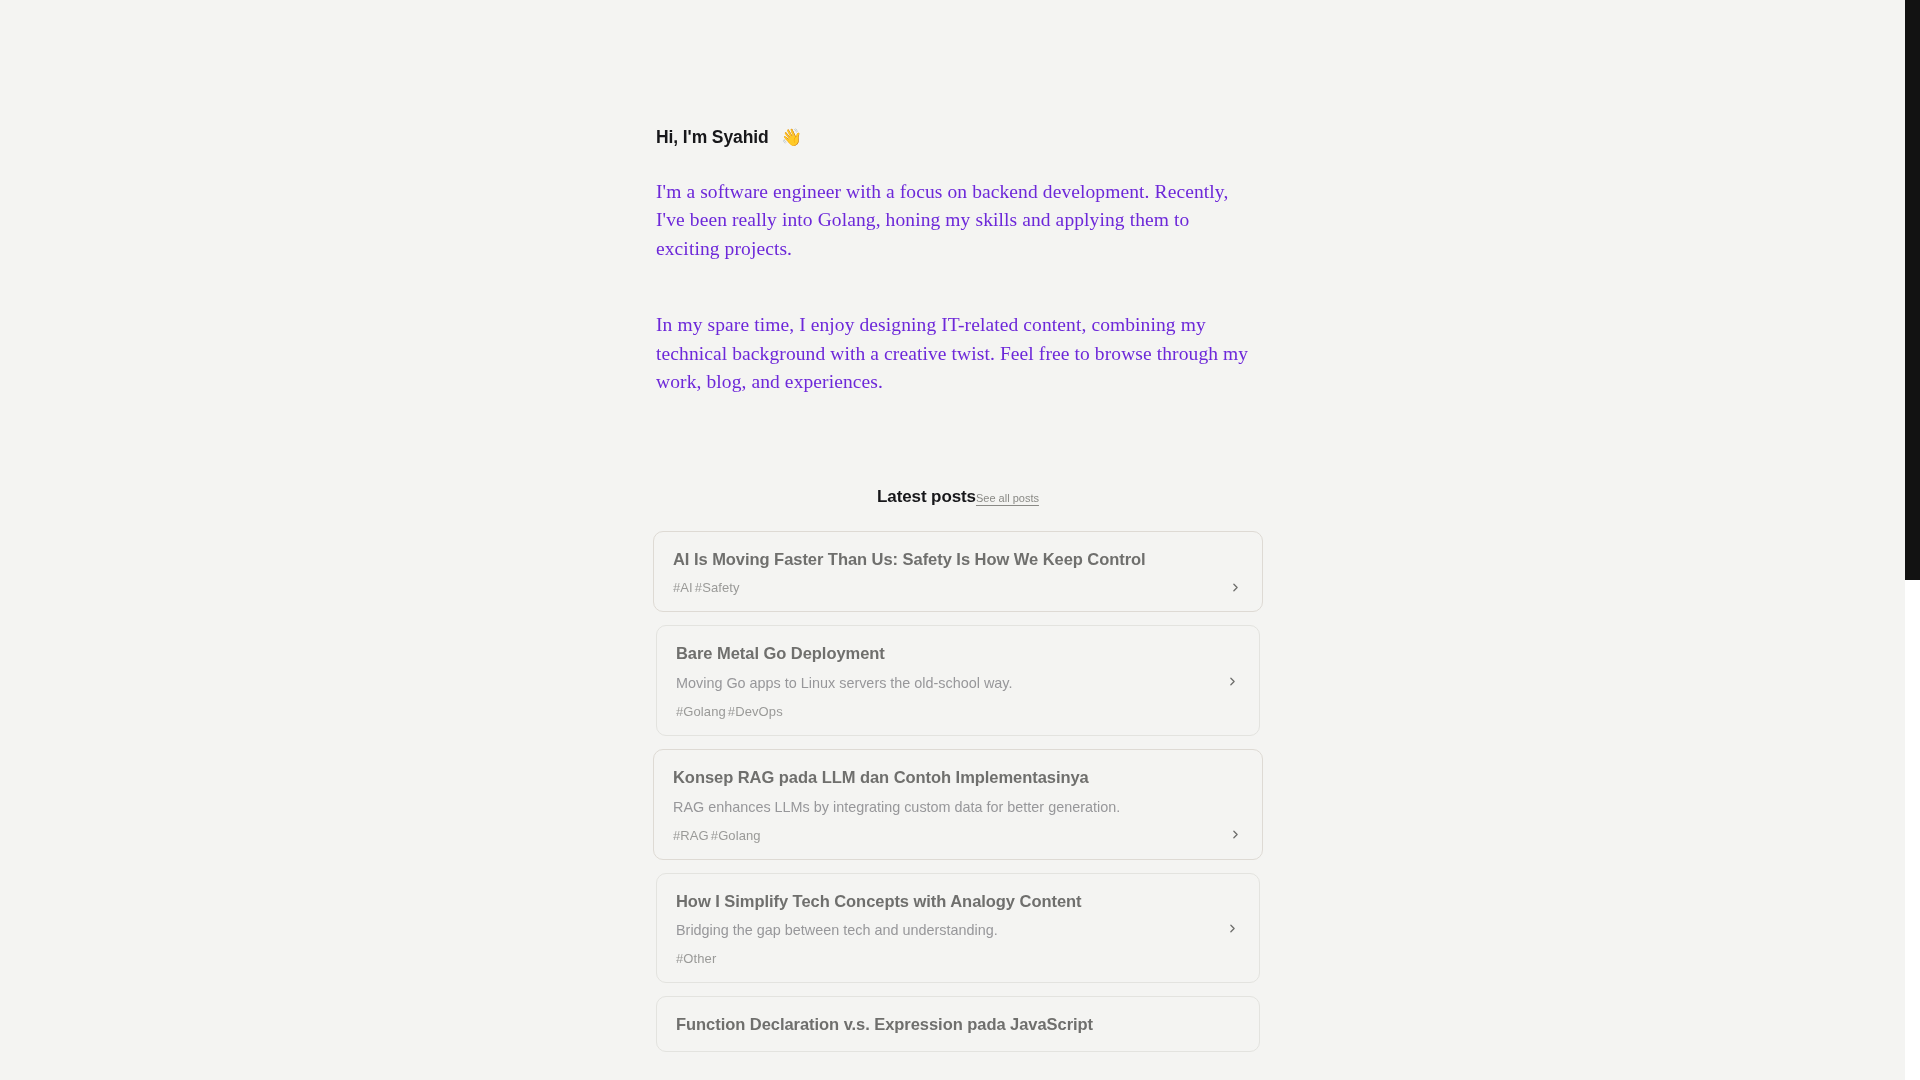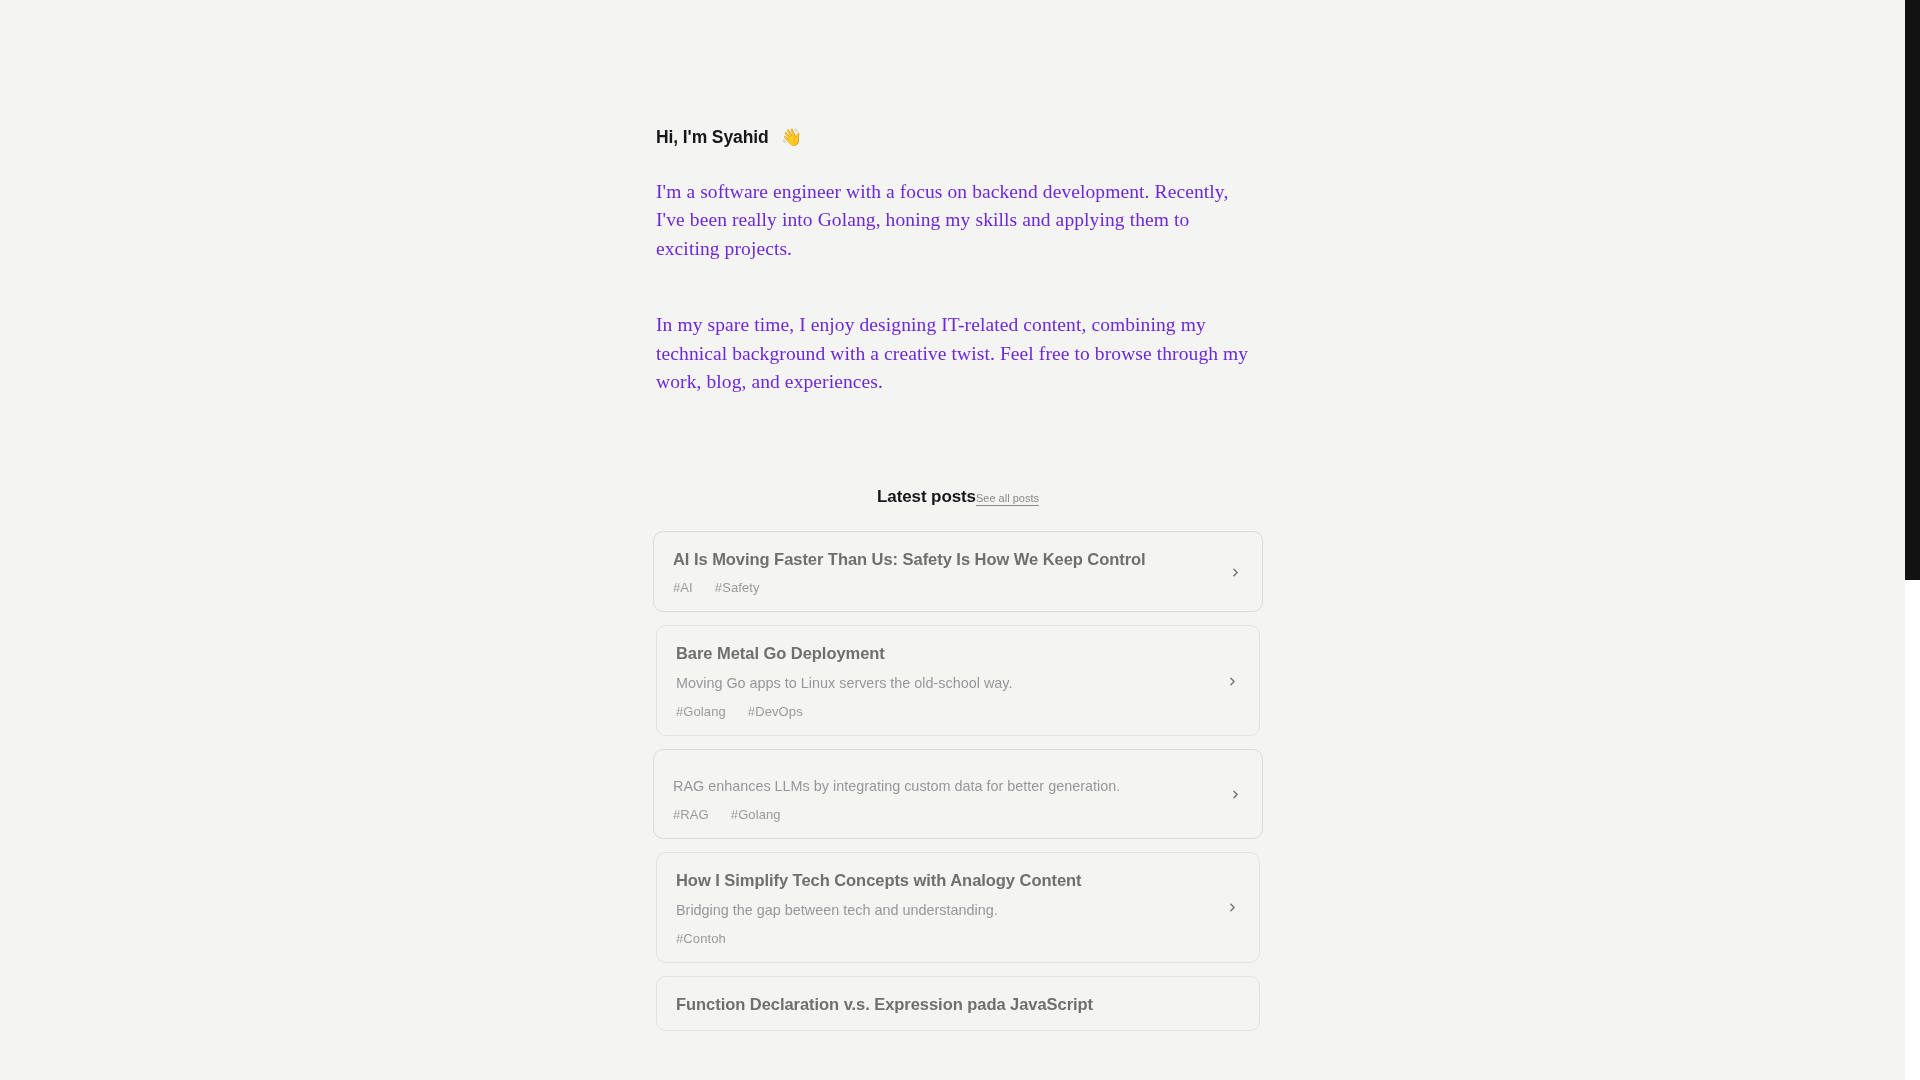--- a/index.html
+++ b/index.html
@@ -115,20 +115,21 @@
     cursor: pointer;
     transition: none;
   }
 
   
   .post-card.wide {
     margin-left: -3px;
     margin-right: -3px;
     width: calc(100% + 6px);
     border-color: #dedad4;
+    align-items: flex-end;
   }
 
   .post-card-body {
     flex: 1 1 auto;
     min-width: 0;
   }
 
   .post-title {
     font-family: "Liberation Sans", sans-serif;
     font-size: 16.5px;
@@ -143,21 +144,21 @@
     font-family: "Liberation Sans", sans-serif;
     font-size: 14.4px;
     color: #97979a;
     line-height: 20px;
     max-width: 545px;
   }
 
   .post-tags {
     margin-top: 11px;
     display: flex;
-    gap: 22px;
+    gap: 2px;
   }
 
   .post-tag {
     font-family: "Liberation Sans", sans-serif;
     font-size: 13px;
     color: #9a9a98;
     letter-spacing: 0.1px;
   }
 
   .chevron {
@@ -246,39 +247,40 @@
           </div>
           <span class="chevron">
             <svg width="13" height="13" viewBox="0 0 24 24" fill="none" stroke="currentColor" stroke-width="2.4" stroke-linecap="round" stroke-linejoin="round">
                 <polyline points="9 6 15 12 9 18"></polyline>
               </svg>
           </span>
         </div>
 
         <div class="post-card wide">
           <div class="post-card-body">
+            <div class="post-title">Konsep RAG pada LLM dan Contoh Implementasinya</div>
             <div class="post-desc">RAG enhances LLMs by integrating custom data for better generation.</div>
             <div class="post-tags">
               <span class="post-tag">#RAG</span>
               <span class="post-tag">#Golang</span>
             </div>
           </div>
           <span class="chevron">
             <svg width="13" height="13" viewBox="0 0 24 24" fill="none" stroke="currentColor" stroke-width="2.4" stroke-linecap="round" stroke-linejoin="round">
                 <polyline points="9 6 15 12 9 18"></polyline>
               </svg>
           </span>
         </div>
 
         <div class="post-card">
           <div class="post-card-body">
             <div class="post-title">How I Simplify Tech Concepts with Analogy Content</div>
             <div class="post-desc">Bridging the gap between tech and understanding.</div>
             <div class="post-tags">
-              <span class="post-tag">#Contoh</span>
+              <span class="post-tag">#Other</span>
             </div>
           </div>
           <span class="chevron">
             <svg width="13" height="13" viewBox="0 0 24 24" fill="none" stroke="currentColor" stroke-width="2.4" stroke-linecap="round" stroke-linejoin="round">
                 <polyline points="9 6 15 12 9 18"></polyline>
               </svg>
           </span>
         </div>
 
         <div class="post-card">

